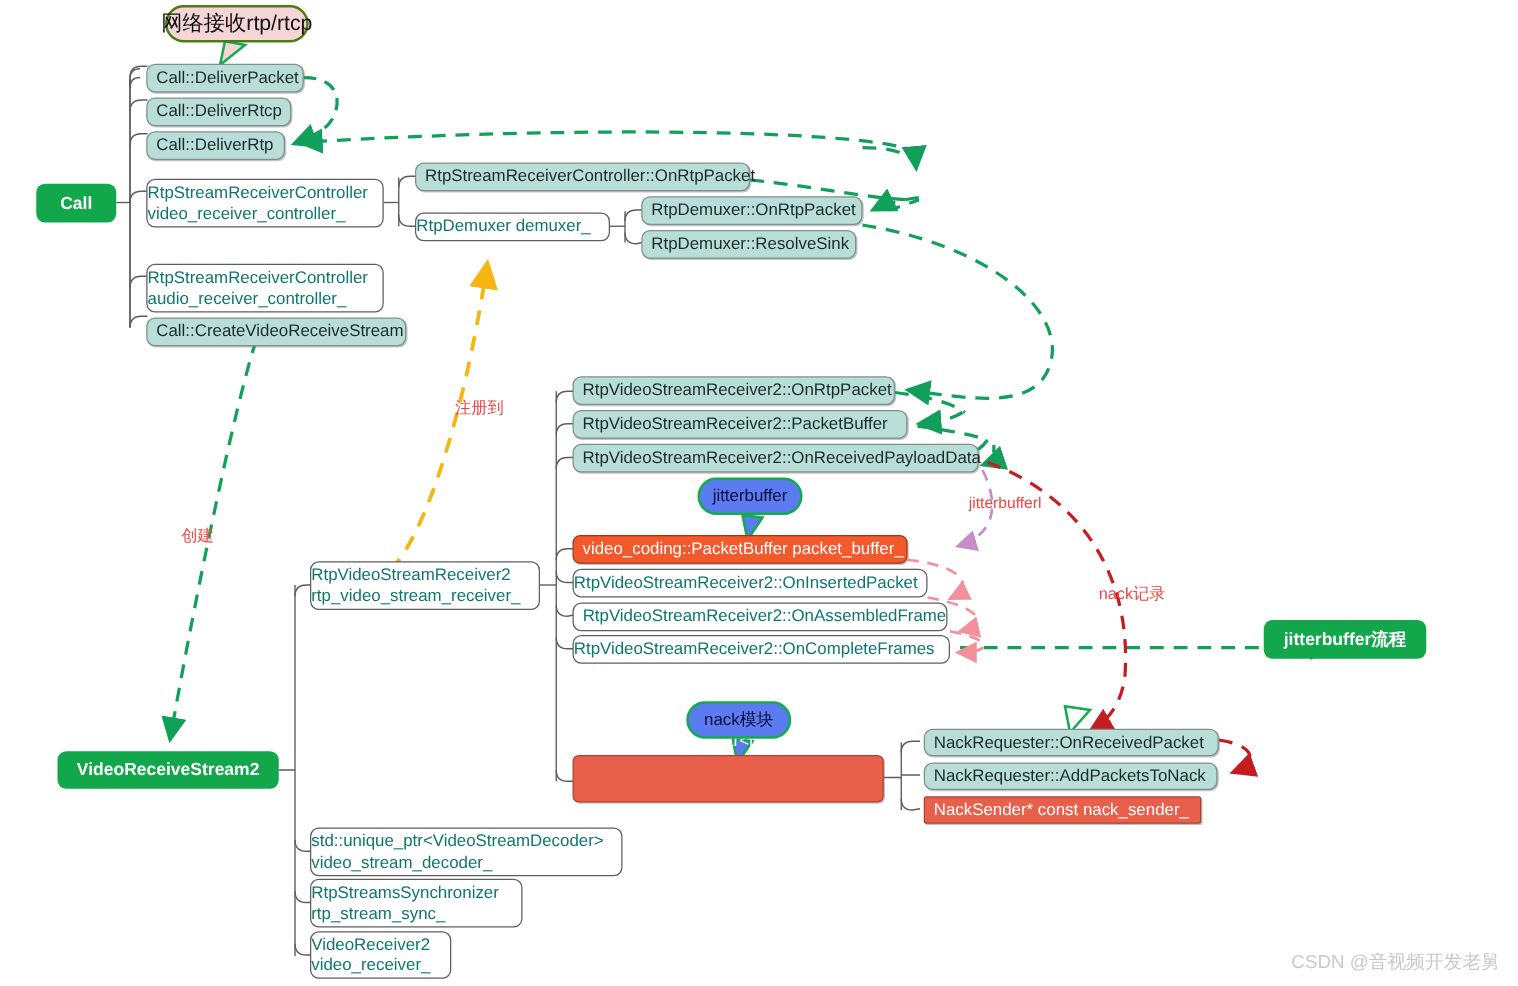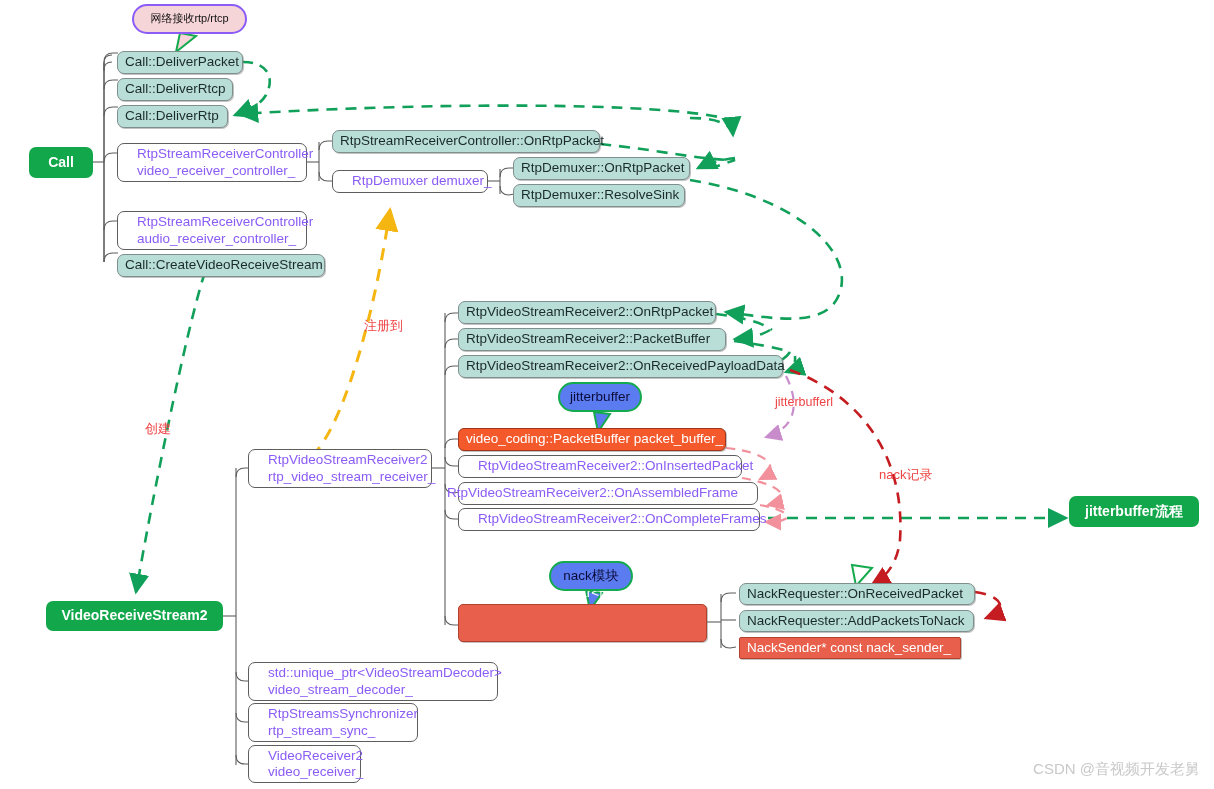--- a/index.html
+++ b/index.html
@@ -20,21 +20,21 @@
   }
   
   .teal{
     background:#b9ded8;border:1px solid #7f8f8d;border-radius:7px;
     color:#1b2b2b;font-size:13.5px;padding:2px 7px;
     box-shadow:1px 1px 0 rgba(120,120,120,.45);
   }
   
   .white{
     background:#ffffff;border:1px solid #5d5d5d;border-radius:7px;
-    color:#8b5cf6;font-size:13.5px;padding:2px 19px;
+    color:#0f766e;font-size:13.5px;padding:2px 0;
   }
   
   .orange{
     background:#f4592c;border:1px solid #a03617;border-radius:6px;
     color:#ffffff;font-size:13.5px;padding:2px 7px;
     box-shadow:1px 1px 0 rgba(120,120,120,.45);
   }
   
   .salmon{
     background:#e8604c;border:1px solid #b2402f;border-radius:5px;
@@ -44,22 +44,22 @@
   }
   .salmon.sq{border-radius:2px;}
   
   .greennode{
     background:#11a74a;border:0;border-radius:7px;
     color:#ffffff;font-size:14px;font-weight:bold;
     justify-content:center;text-align:center;
   }
   
   .bubble-pink{
-    background:#f6d5d8;border:2px solid #8b5cf6;border-radius:16px;
-    color:#111;font-size:11px;justify-content:center;text-align:left;
+    background:#f6d5d8;border:2px solid #4d7c0f;border-radius:16px;
+    color:#111;font-size:17px;justify-content:center;text-align:left;
   }
   
   .bubble-white{
     background:#ffffff;border:2px solid #13ab4e;border-radius:16px;
     color:#111;font-size:13.5px;justify-content:center;text-align:center;
   }
   
   .bubble-blue{
     background:#5b7bf0;border:2px solid #13ab4e;border-radius:15px;
     color:#0c0c3a;font-size:13.5px;justify-content:center;text-align:center;
@@ -306,21 +306,21 @@
   <div class="node teal" style="left:739px;top:583px;width:236px;height:22px;">
     <span>NackRequester::OnReceivedPacket</span>
   </div>
   <div class="node teal" style="left:739px;top:610px;width:235px;height:22px;">
     <span>NackRequester::AddPacketsToNack</span>
   </div>
   <div class="node salmon sq" style="left:739px;top:637px;width:222px;height:22px;">
     <span>NackSender* const nack_sender_</span>
   </div>
 
-  <div class="node greennode" style="left:1069px;top:496px;width:130px;height:31px;">
+  <div class="node greennode" style="left:1011px;top:496px;width:130px;height:31px;">
     <span>jitterbuffer流程</span>
   </div>
 
   <div class="node bubble-blue" style="left:558px;top:382px;width:84px;height:30px;">
     <span>jitterbuffer</span>
   </div>
   <div class="node bubble-blue" style="left:549px;top:561px;width:84px;height:30px;">
     <span>nack模块</span>
   </div>
 

